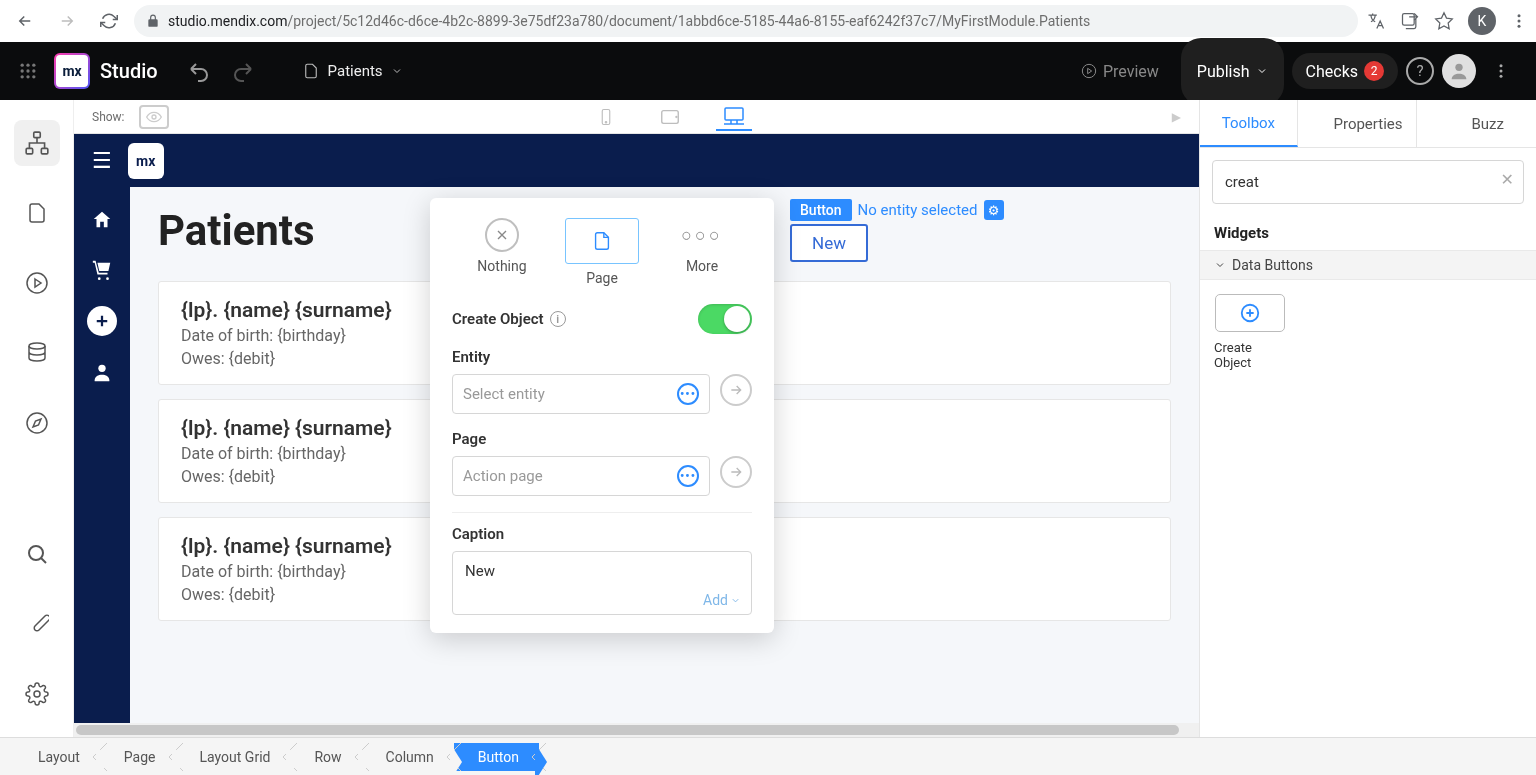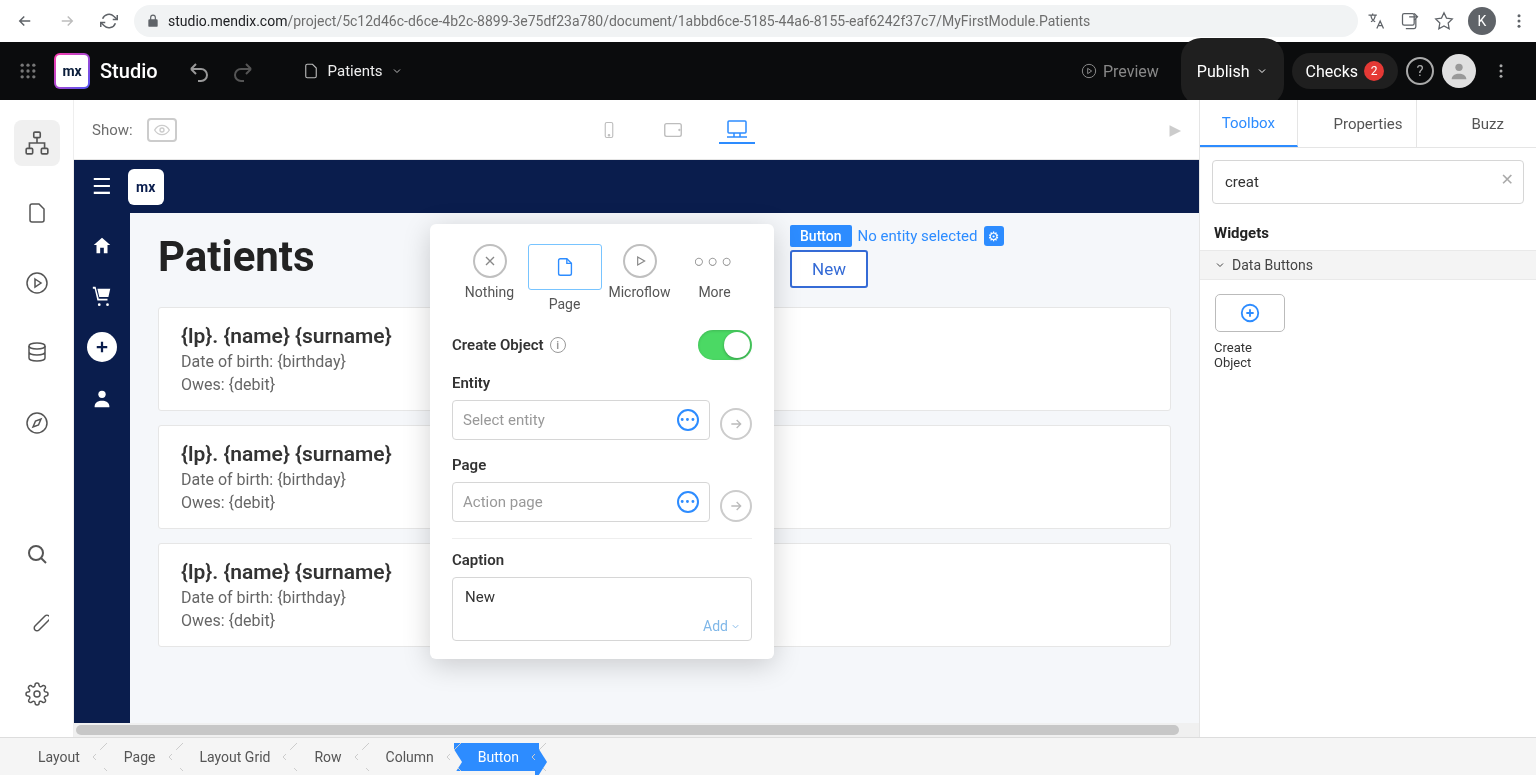--- a/index.html
+++ b/index.html
@@ -37,21 +37,21 @@
   .main { display:flex; height:calc(775px - 42px - 58px - 38px); position:relative; }
   
   
   .icon-rail { width:74px; background:#fff; border-right:1px solid #eee; display:flex; flex-direction:column; align-items:center; padding:20px 0; gap:24px; }
   .rail-item { width:46px; height:46px; display:flex; align-items:center; justify-content:center; color:#555; border-radius:8px; }
   .rail-item.active { background:#f0f0f0; }
   .rail-spacer { flex:1; }
 
   
   .canvas-wrapper { flex:1; background:#fff; position:relative; display:flex; flex-direction:column; }
-  .device-bar { height:60px; border-bottom:1px solid #e5e5e5; display:flex; align-items:center; padding:0 18px; gap:14px; color:#6d6d6d; font-size:15px; }
+  .device-bar { height:34px; border-bottom:1px solid #e5e5e5; display:flex; align-items:center; padding:0 18px; gap:14px; color:#6d6d6d; font-size:12px; }
   .device-icons { margin:0 auto; display:flex; gap:28px; align-items:center; }
   .device-icon { width:36px; height:28px; display:flex; align-items:center; justify-content:center; color:#bdbdbd; }
   .device-icon.active { color:#2d8cff; border-bottom:2px solid #2d8cff; }
   .eye-box { width:30px; height:24px; border:2px solid #ccc; border-radius:4px; display:flex; align-items:center; justify-content:center; color:#ccc; }
 
   .canvas-scroll { flex:1; overflow:hidden; position:relative; }
   
   
   .page-surface { position:absolute; inset:0; display:flex; background:#f5f7fa; }
   .navy-topbar { position:absolute; top:0; left:0; right:0; height:53px; background:#0a1d4d; z-index:1; display:flex; align-items:center; padding-left:18px; gap:16px;}
@@ -82,21 +82,21 @@
   .fp-opt { flex:1; display:flex; flex-direction:column; align-items:center; gap:6px; }
   .fp-circle { width:34px; height:34px; border:2px solid #bfbfbf; border-radius:50%; display:flex; align-items:center; justify-content:center; color:#888; }
   .fp-rect { width:74px; height:46px; border:1px solid #78c4ff; border-radius:3px; display:flex; align-items:center; justify-content:center; color:#2d8cff; }
   .fp-opt-label { font-size:14px; color:#555; }
   .switch-row { display:flex; align-items:center; justify-content:space-between; margin:18px 0 14px; }
   .switch-label { font-size:15px; font-weight:600; color:#333; display:flex; align-items:center; gap:6px;}
   .info-i { width:16px; height:16px; border:1.5px solid #999; border-radius:50%; font-size:11px; display:inline-flex; align-items:center; justify-content:center; color:#999;}
   .toggle { width:54px; height:30px; background:#4bd964; border-radius:16px; position:relative; box-shadow:inset 0 1px 3px rgba(0,0,0,0.15);}
   .toggle::after { content:""; width:26px; height:26px; background:#fff; border-radius:50%; position:absolute; top:2px; right:2px; box-shadow:0 1px 3px rgba(0,0,0,0.3);}
   .field-label { font-size:15px; font-weight:600; color:#333; margin-top:8px; margin-bottom:8px; }
-  .field-input { display:flex; align-items:flex-end; gap:10px; }
+  .field-input { display:flex; align-items:flex-start; gap:10px; }
   .field-box { flex:1; border:1px solid #d6d6d6; border-radius:4px; height:40px; display:flex; align-items:center; padding:0 10px; color:#999; font-size:15px; position:relative;}
   .dots-btn { width:22px; height:22px; border:2px solid #2d8cff; border-radius:50%; color:#2d8cff; display:flex; align-items:center; justify-content:center; font-size:12px; margin-left:auto; letter-spacing:1px; font-weight:700;}
   .goto-btn { width:32px; height:32px; border:2px solid #ccc; border-radius:50%; color:#bbb; display:flex; align-items:center; justify-content:center; }
   .fp-divider { border:none; border-top:1px solid #eee; margin:16px 0 12px; }
   .caption-box { border:1px solid #d6d6d6; border-radius:4px; padding:10px 12px 8px; min-height:64px; position:relative;}
   .caption-val { color:#333; font-size:15px; }
   .add-link { position:absolute; bottom:6px; right:10px; color:#7fb7e8; font-size:14px; display:flex; align-items:center; gap:2px;}
 
   
   .right-panel { width:337px; background:#fff; border-left:1px solid #e5e5e5; display:flex; flex-direction:column; }
@@ -413,28 +413,20 @@
           <div class="fp-opt">
             <div class="fp-rect">
                 <svg width="22" height="26" viewBox="0 0 24 24" fill="none" stroke="currentColor" stroke-width="1.5">
                   <path d="M14 3H7a2 2 0 00-2 2v14a2 2 0 002 2h10a2 2 0 002-2V8l-5-5z"></path>
                   <path d="M14 3v5h5"></path>
                 </svg>
               </div>
             <div class="fp-opt-label">Page</div>
           </div>
           <div class="fp-opt">
-            <div class="fp-circle">
-                <svg width="14" height="14" viewBox="0 0 24 24" stroke="currentColor" stroke-width="2" fill="none">
-                  <path d="M8 5l12 7-12 7V5z"></path>
-                </svg>
-              </div>
-            <div class="fp-opt-label">Microflow</div>
-          </div>
-          <div class="fp-opt">
             <div style="height:34px;display:flex;align-items:center;color:#888;font-size:18px;letter-spacing:3px;">○○○</div>
             <div class="fp-opt-label">More</div>
           </div>
         </div>
         <div class="switch-row">
           <div class="switch-label">
               <span>Create Object</span>
               <span class="info-i">i</span>
             </div>
           <div class="toggle"></div>

